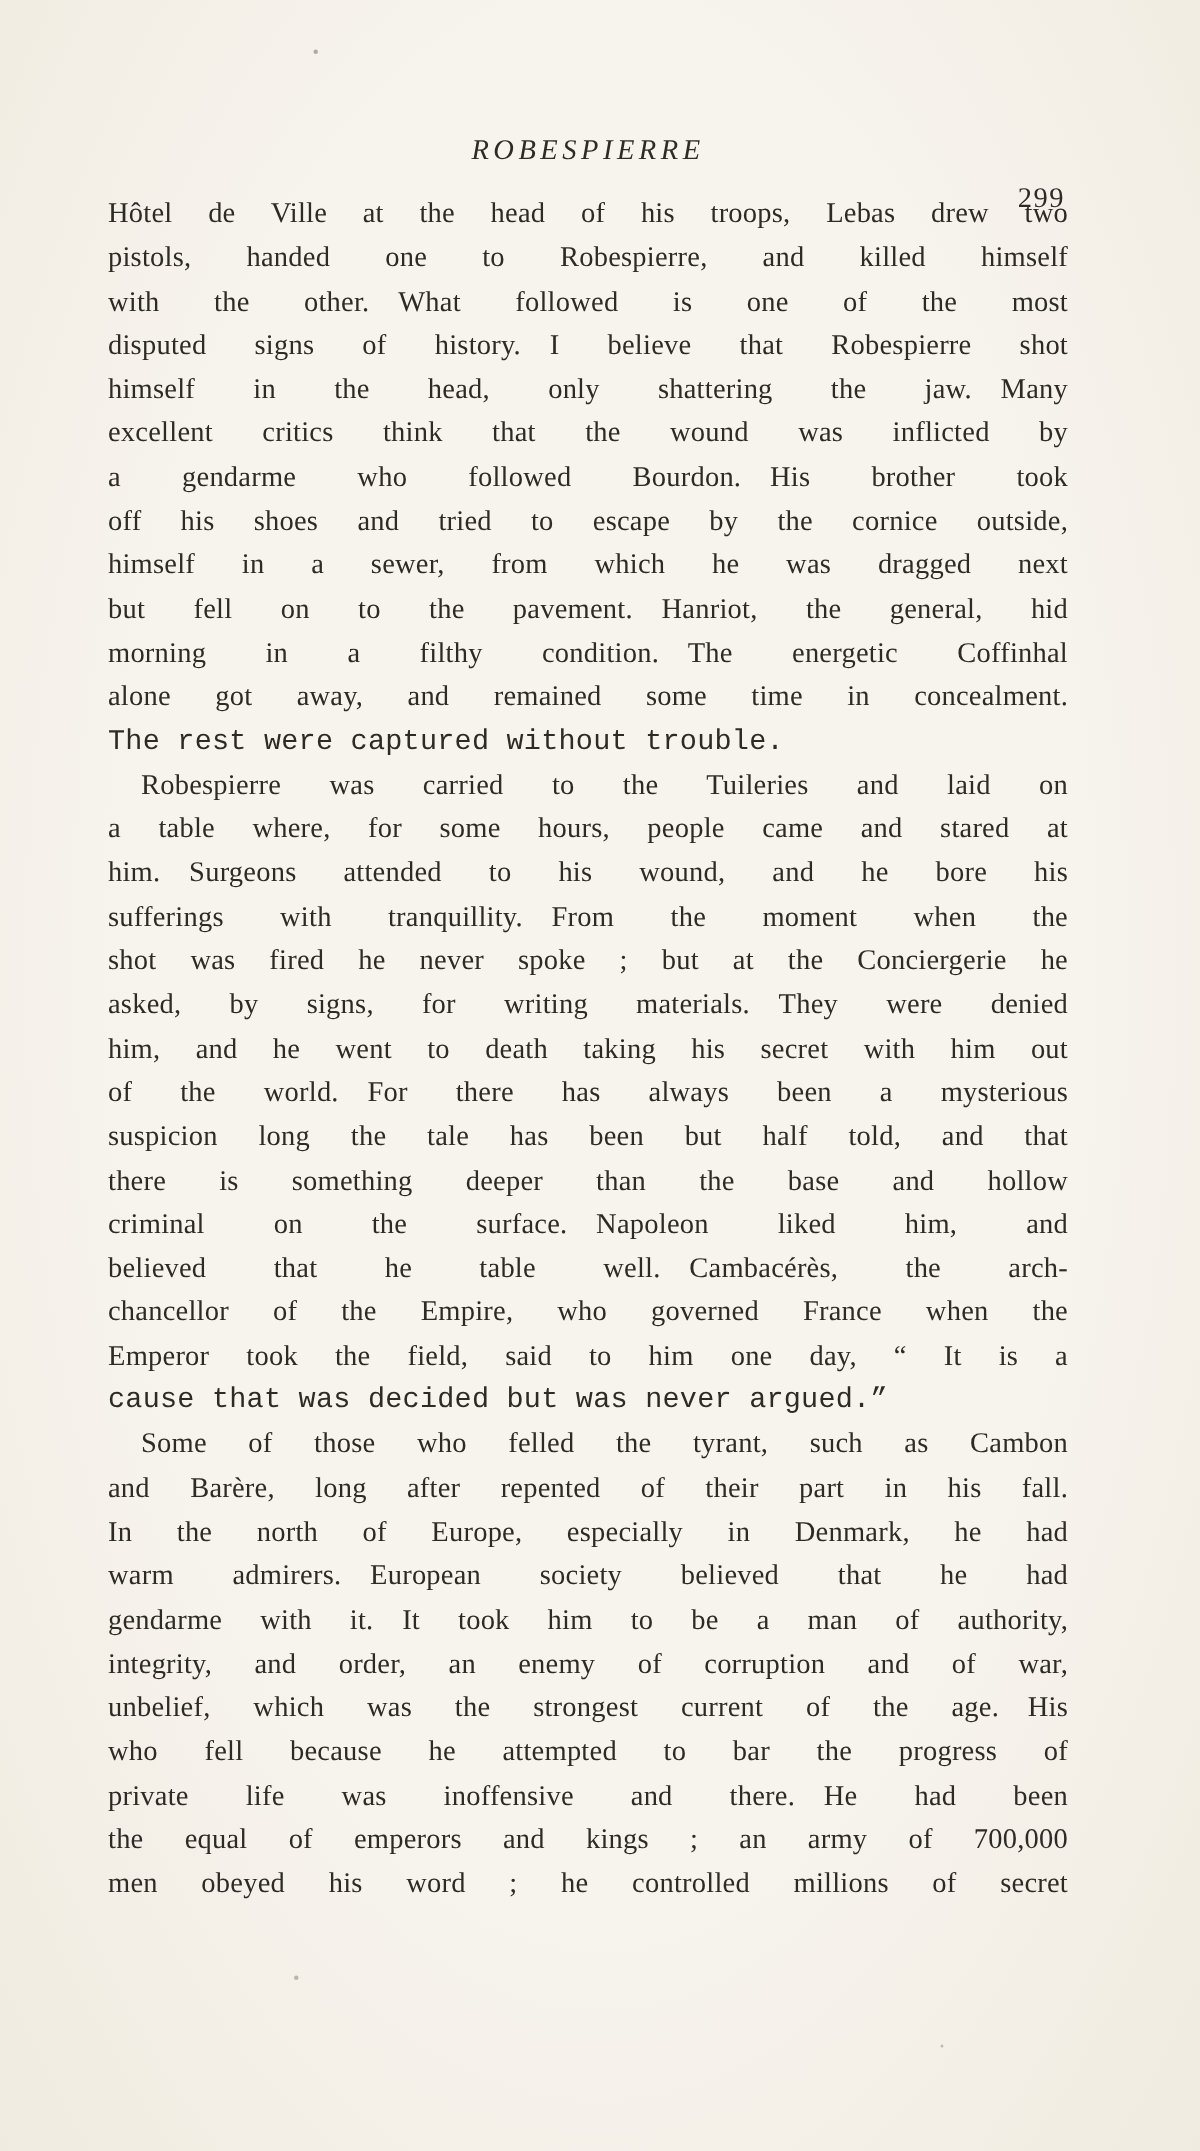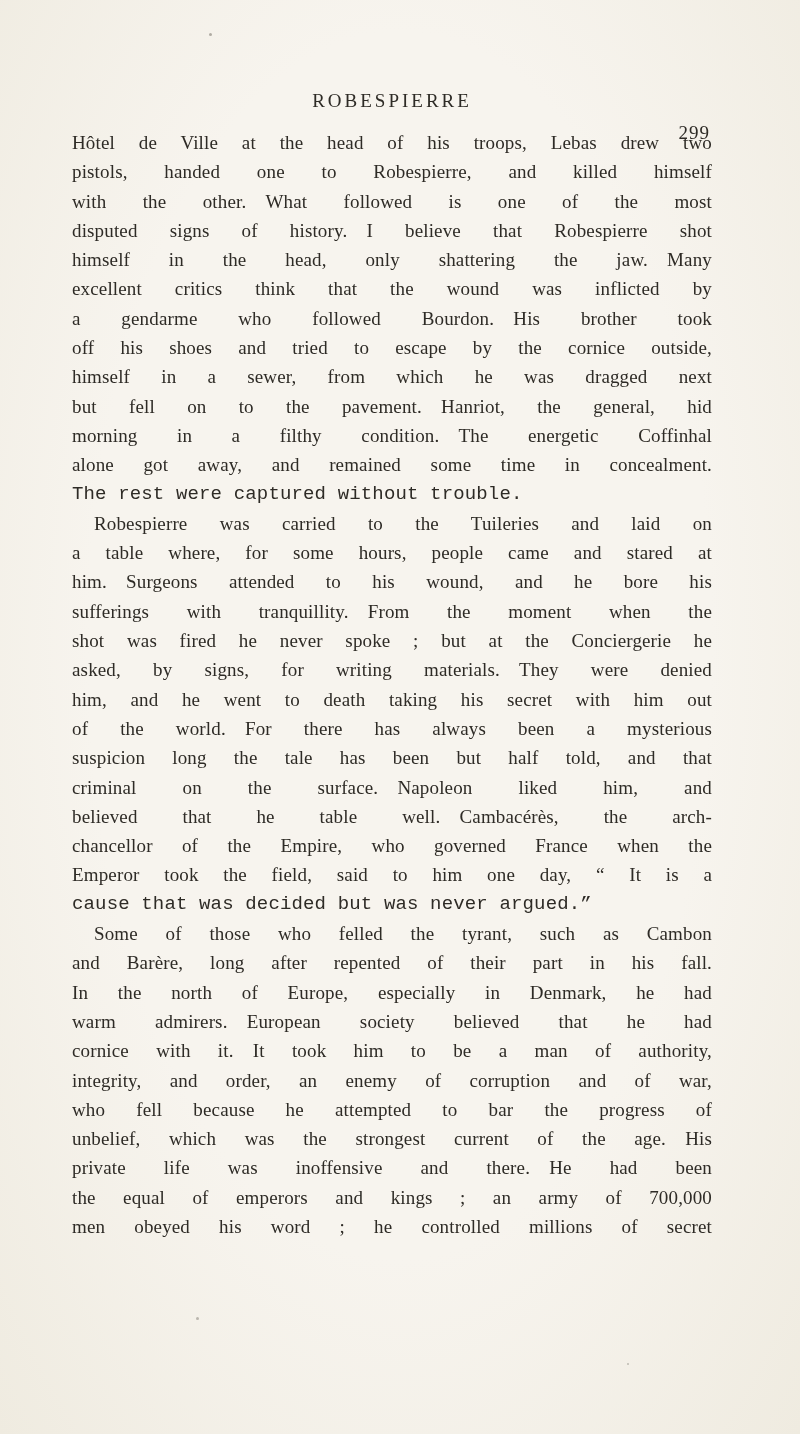--- a/index.html
+++ b/index.html
@@ -17,20 +17,21 @@
   }
   .header {
     position: absolute;
     top: 90px; left: 72px; width: 640px; height: 26px;
     font-size: 19px;
   }
   .header .title {
     position: absolute; left: 0; right: 0;
     text-align: center;
     letter-spacing: 3px;
+    font-style: italic;
   }
   .header .pagenum {
     position: absolute; right: 2px; top: 0;
     letter-spacing: 1px;
     margin-top: 32px;
   }
   .body-text {
     position: absolute;
     top: 128px; left: 72px; width: 640px;
     font-size: 19px;
@@ -88,35 +89,36 @@
     <div class="para">
       <div class="line indent">Robespierre was carried to the Tuileries and laid on</div>
       <div class="line">a table where, for some hours, people came and stared at</div>
       <div class="line">him. Surgeons attended to his wound, and he bore his</div>
       <div class="line">sufferings with tranquillity. From the moment when the</div>
       <div class="line">shot was fired he never spoke ; but at the Conciergerie he</div>
       <div class="line">asked, by signs, for writing materials. They were denied</div>
       <div class="line">him, and he went to death taking his secret with him out</div>
       <div class="line">of the world. For there has always been a mysterious</div>
       <div class="line">suspicion long the tale has been but half told, and that</div>
+      <div class="line">there is something deeper than the base and hollow</div>
       <div class="line">criminal on the surface. Napoleon liked him, and</div>
       <div class="line">believed that he table well. Cambacérès, the arch-</div>
       <div class="line">chancellor of the Empire, who governed France when the</div>
       <div class="line">Emperor took the field, said to him one day, “ It is a</div>
       <div class="line last">cause that was decided but was never argued.”</div>
     </div>
 
     <div class="para">
       <div class="line indent">Some of those who felled the tyrant, such as Cambon</div>
       <div class="line">and Barère, long after repented of their part in his fall.</div>
       <div class="line">In the north of Europe, especially in Denmark, he had</div>
       <div class="line">warm admirers. European society believed that he had</div>
-      <div class="line">cornice with it. It took him to be a man of authority,</div>
+      <div class="line">gendarme with it. It took him to be a man of authority,</div>
       <div class="line">integrity, and order, an enemy of corruption and of war,</div>
+      <div class="line">unbelief, which was the strongest current of the age. His</div>
       <div class="line">who fell because he attempted to bar the progress of</div>
-      <div class="line">unbelief, which was the strongest current of the age. His</div>
       <div class="line">private life was inoffensive and there. He had been</div>
       <div class="line">the equal of emperors and kings ; an army of 700,000</div>
       <div class="line">men obeyed his word ; he controlled millions of secret</div>
     </div>
 
   </div>
 </div>
 
 </body></html>

